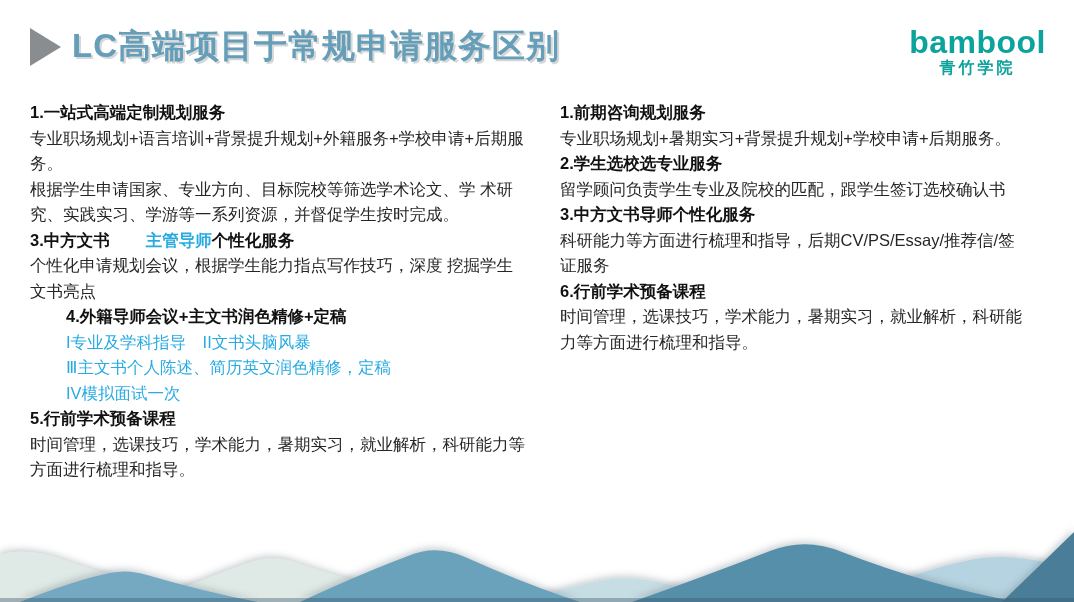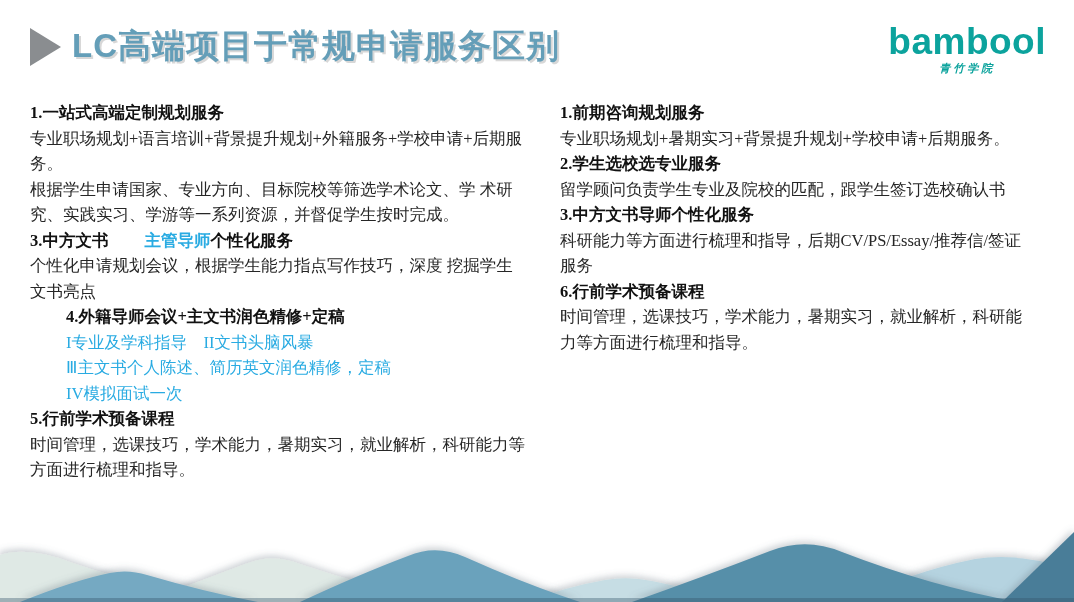--- a/index.html
+++ b/index.html
@@ -37,42 +37,40 @@
     white-space: nowrap;
     text-shadow: 2px 2px 0 rgba(110,110,110,0.28);
   }
   .logo {
     position: absolute;
     top: 26px;
     right: 28px;
     text-align: center;
   }
   .logo-brand {
-    font-size: 37px;
+    font-size: 32px;
     font-weight: 700;
     color: #0ca39d;
     letter-spacing: 0.5px;
     line-height: 32px;
   }
   .logo-sub {
-    font-size: 11px;
+    font-size: 16px;
     font-weight: 700;
     color: #0ca39d;
     letter-spacing: 3px;
     line-height: 20px;
-    font-style: italic;
   }
 
   
   .col {
     position: absolute;
     font-size: 16.5px;
     line-height: 25.5px;
     color: #262626;
-    font-family: Liberation Serif, serif;
   }
   .col-left  { left: 30px;  top: 100px; width: 497px; }
   .col-right { left: 560px; top: 100px; width: 462px; }
   .col h2 {
     font-size: 16.5px;
     font-weight: 700;
     color: #111111;
     line-height: 25.5px;
   }
   .col p { line-height: 25.5px; }

